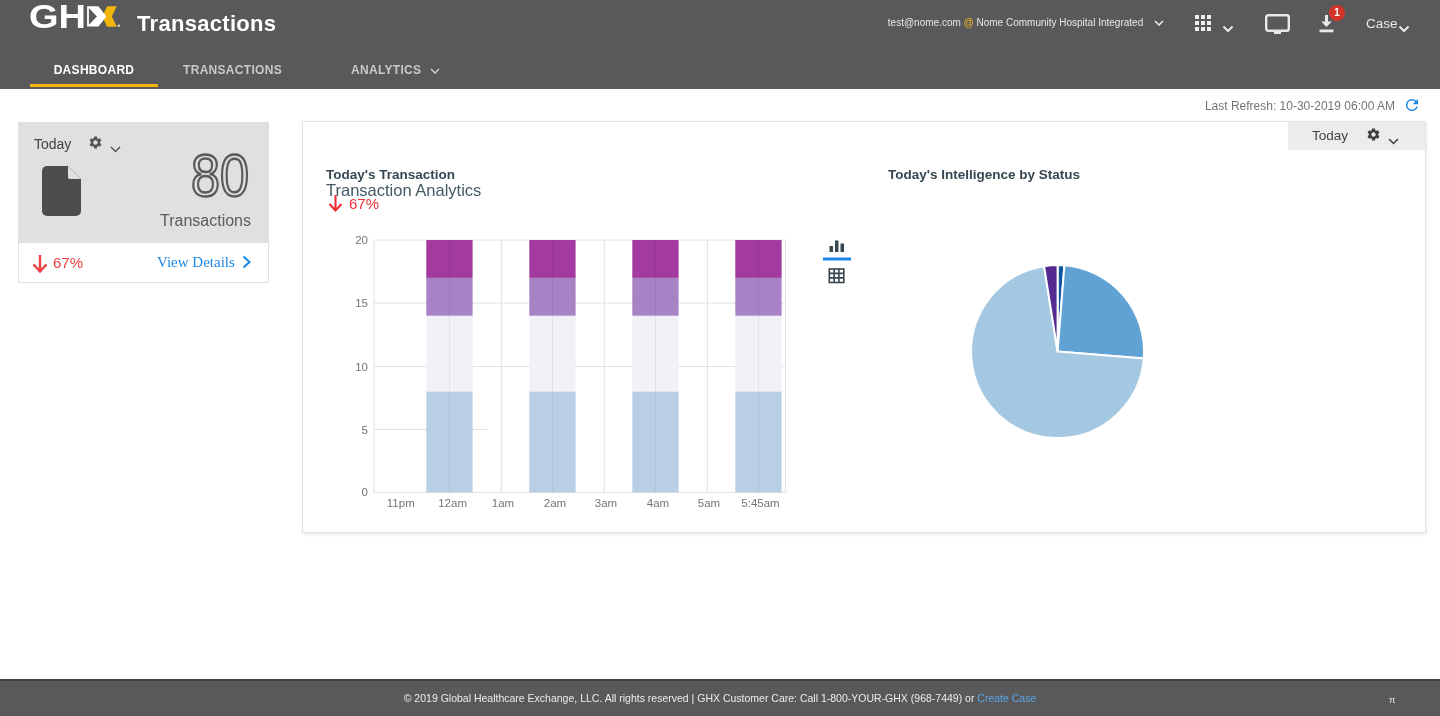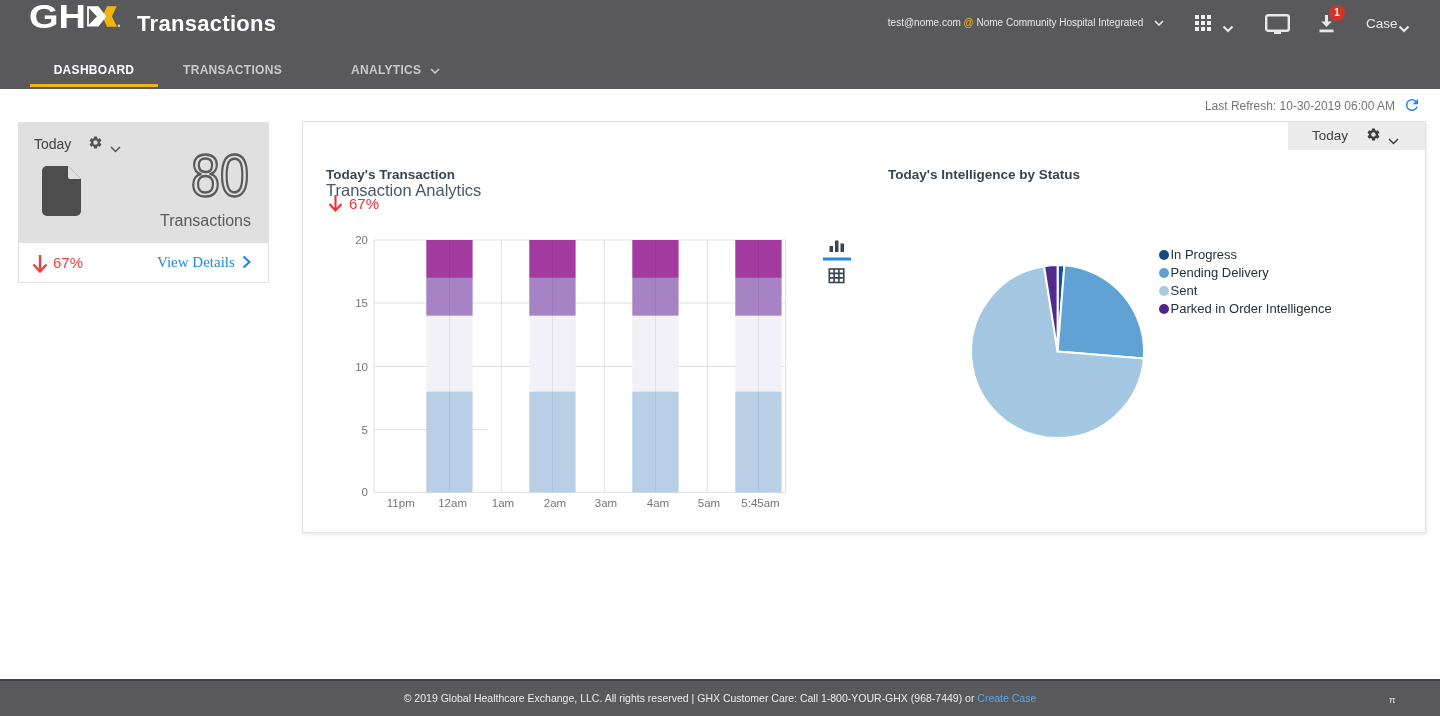--- a/index.html
+++ b/index.html
@@ -182,26 +182,20 @@
         <rect x="12" y="0.5" width="3.5" height="11.5"></rect>
         <rect x="17.5" y="3.5" width="3.5" height="8.5"></rect>
       </g>
       <rect x="0" y="17.5" width="28" height="3" fill="#1e88e5"></rect>
       <g stroke="#37474f" stroke-width="1.6" fill="none">
         <rect x="6.3" y="29" width="14.5" height="13.5"></rect>
         <path d="M6.3 33.4 H20.8 M6.3 37.9 H20.8 M11.1 29 V42.5 M15.9 29 V42.5"></path>
       </g>
     </svg>
   </div>
-  <div class="legend">
-    <div class="row"><span class="dot" style="background:#134a84"></span>In Progress</div>
-    <div class="row"><span class="dot" style="background:#5fa2d2"></span>Pending Delivery</div>
-    <div class="row"><span class="dot" style="background:#a8cbe2"></span>Sent</div>
-    <div class="row"><span class="dot" style="background:#4f2585"></span>Parked in Order Intelligence</div>
-  </div>
 </div>
 
 <svg style="position:absolute; left:340px; top:230px;" width="470" height="290" viewBox="0 0 470 290">
   <g stroke="#e0e0e0" stroke-width="1">
     <line x1="34" y1="10" x2="445.5" y2="10"></line>
     <line x1="34" y1="73" x2="445.5" y2="73"></line>
     <line x1="34" y1="136.5" x2="445.5" y2="136.5"></line>
     <line x1="34" y1="199.5" x2="147" y2="199.5"></line>
     <line x1="34" y1="262.4" x2="445.5" y2="262.4"></line>
     <line x1="34" y1="10" x2="34" y2="262.4"></line>

